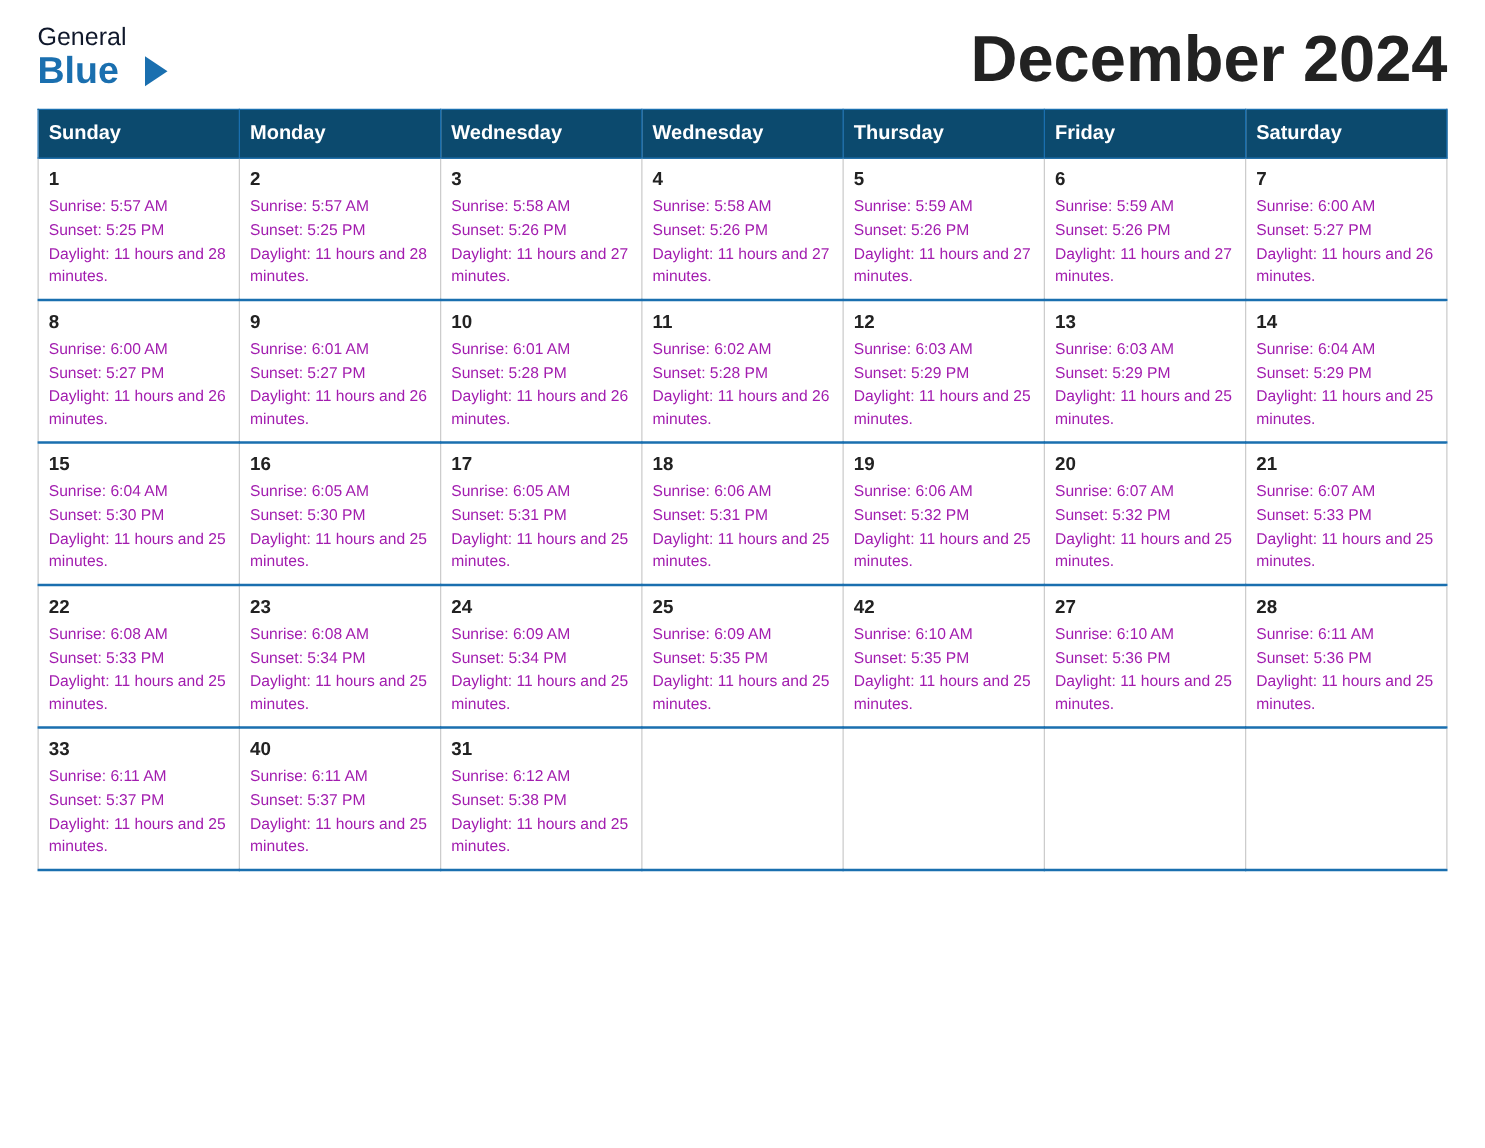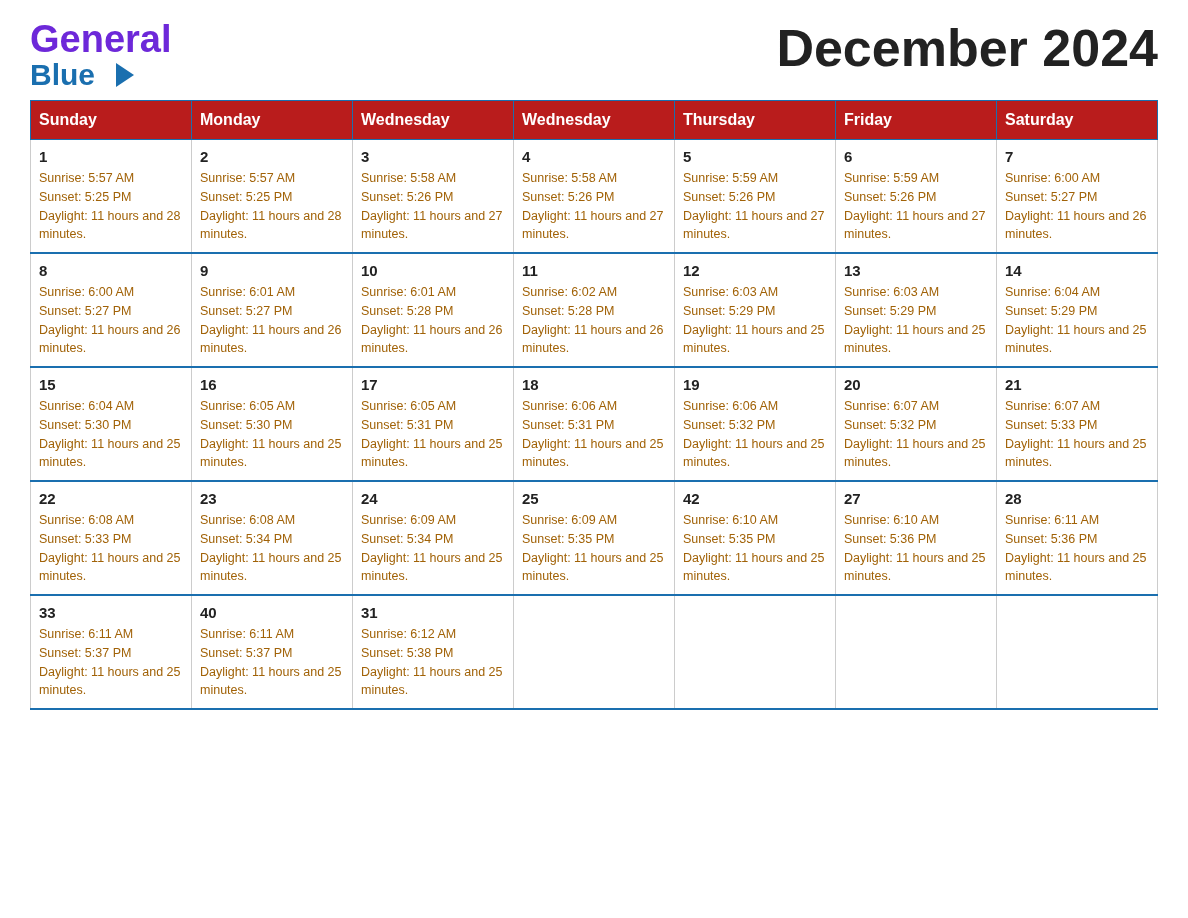--- a/index.html
+++ b/index.html
@@ -30,21 +30,21 @@
       font-weight: normal;
       color: #444;
       margin-top: 4px;
     }
     .calendar {
       width: 100%;
       border-collapse: collapse;
       margin-top: 10px;
     }
     .calendar thead tr {
-      background-color: #b91c1c;
+      background-color: #0c4a6e;
     }
     .calendar thead th {
       color: #fff;
       font-size: 16px;
       font-weight: bold;
       padding: 10px 8px;
       text-align: left;
       border: 1px solid #1a6faf;
     }
     .calendar tbody tr {
@@ -62,38 +62,38 @@
     }
     .day-number {
       font-size: 15px;
       font-weight: bold;
       color: #222;
       display: block;
       margin-bottom: 4px;
     }
     .day-info {
       font-size: 12.5px;
-      color: #a16207;
+      color: #a21caf;
       line-height: 1.5;
     }
     .empty-cell {
       background: #fff;
     }
     .logo-wrapper {
       display: flex;
       align-items: center;
     }
     .logo-lines {
       display: flex;
       flex-direction: column;
     }
     .logo-general {
-      font-size: 38px;
-      font-weight: bold;
-      color: #6d28d9;
+      font-size: 20px;
+      font-weight: normal;
+      color: #0f172a;
       line-height: 1;
     }
     .logo-blue-row {
       display: flex;
       align-items: center;
       margin-top: 2px;
       gap: 16px;
     }
     .logo-blue-text {
       font-size: 30px;

